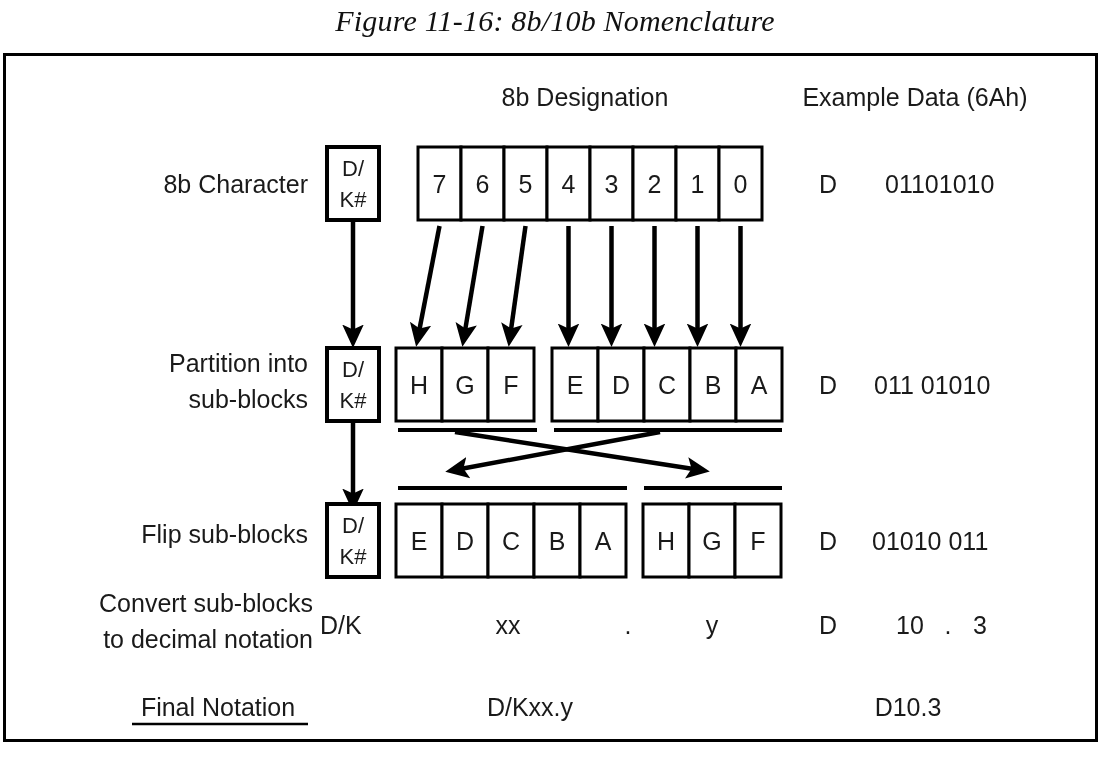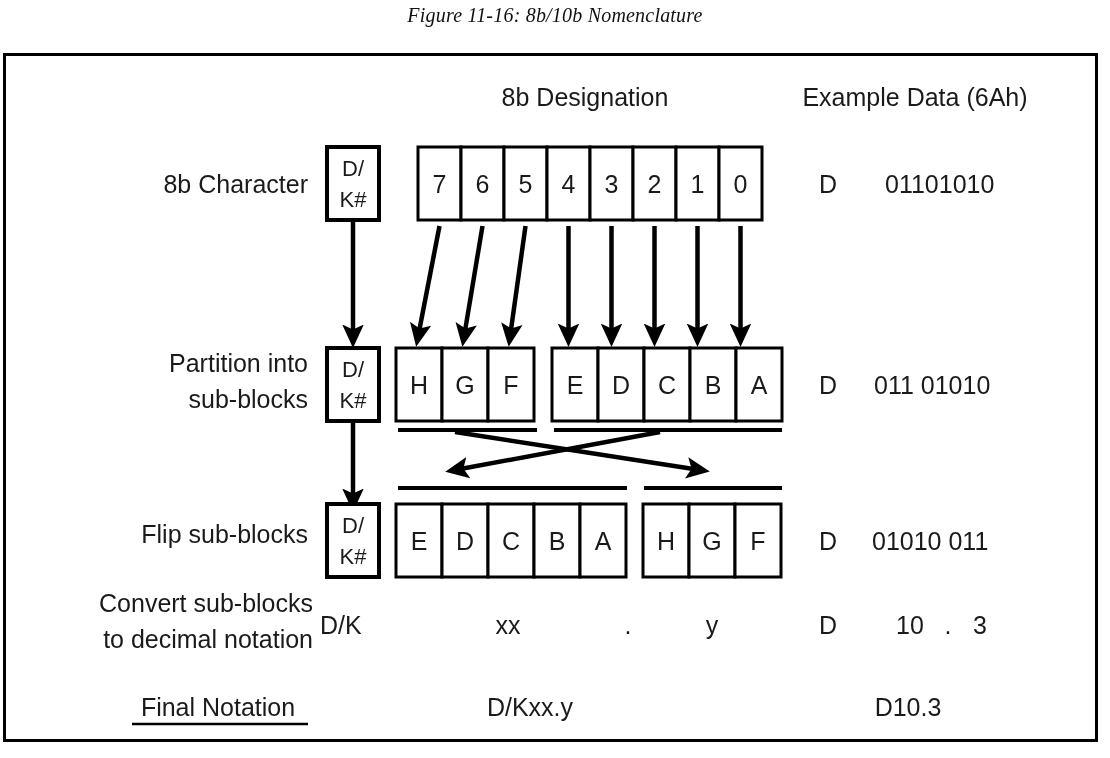--- a/index.html
+++ b/index.html
@@ -16,21 +16,21 @@
     position: relative;
   }
   #figure-title {
     position: absolute;
     left: 0;
     top: 4px;
     width: 1110px;
     text-align: center;
     font-family: "Liberation Serif", serif;
     font-style: italic;
-    font-size: 20px;
+    font-size: 30px;
     color: #111111;
     letter-spacing: 0.2px;
   }
   #figure-frame {
     position: absolute;
     left: 3px;
     top: 53px;
     width: 1095px;
     height: 689px;
     border: 3px solid #000000;

